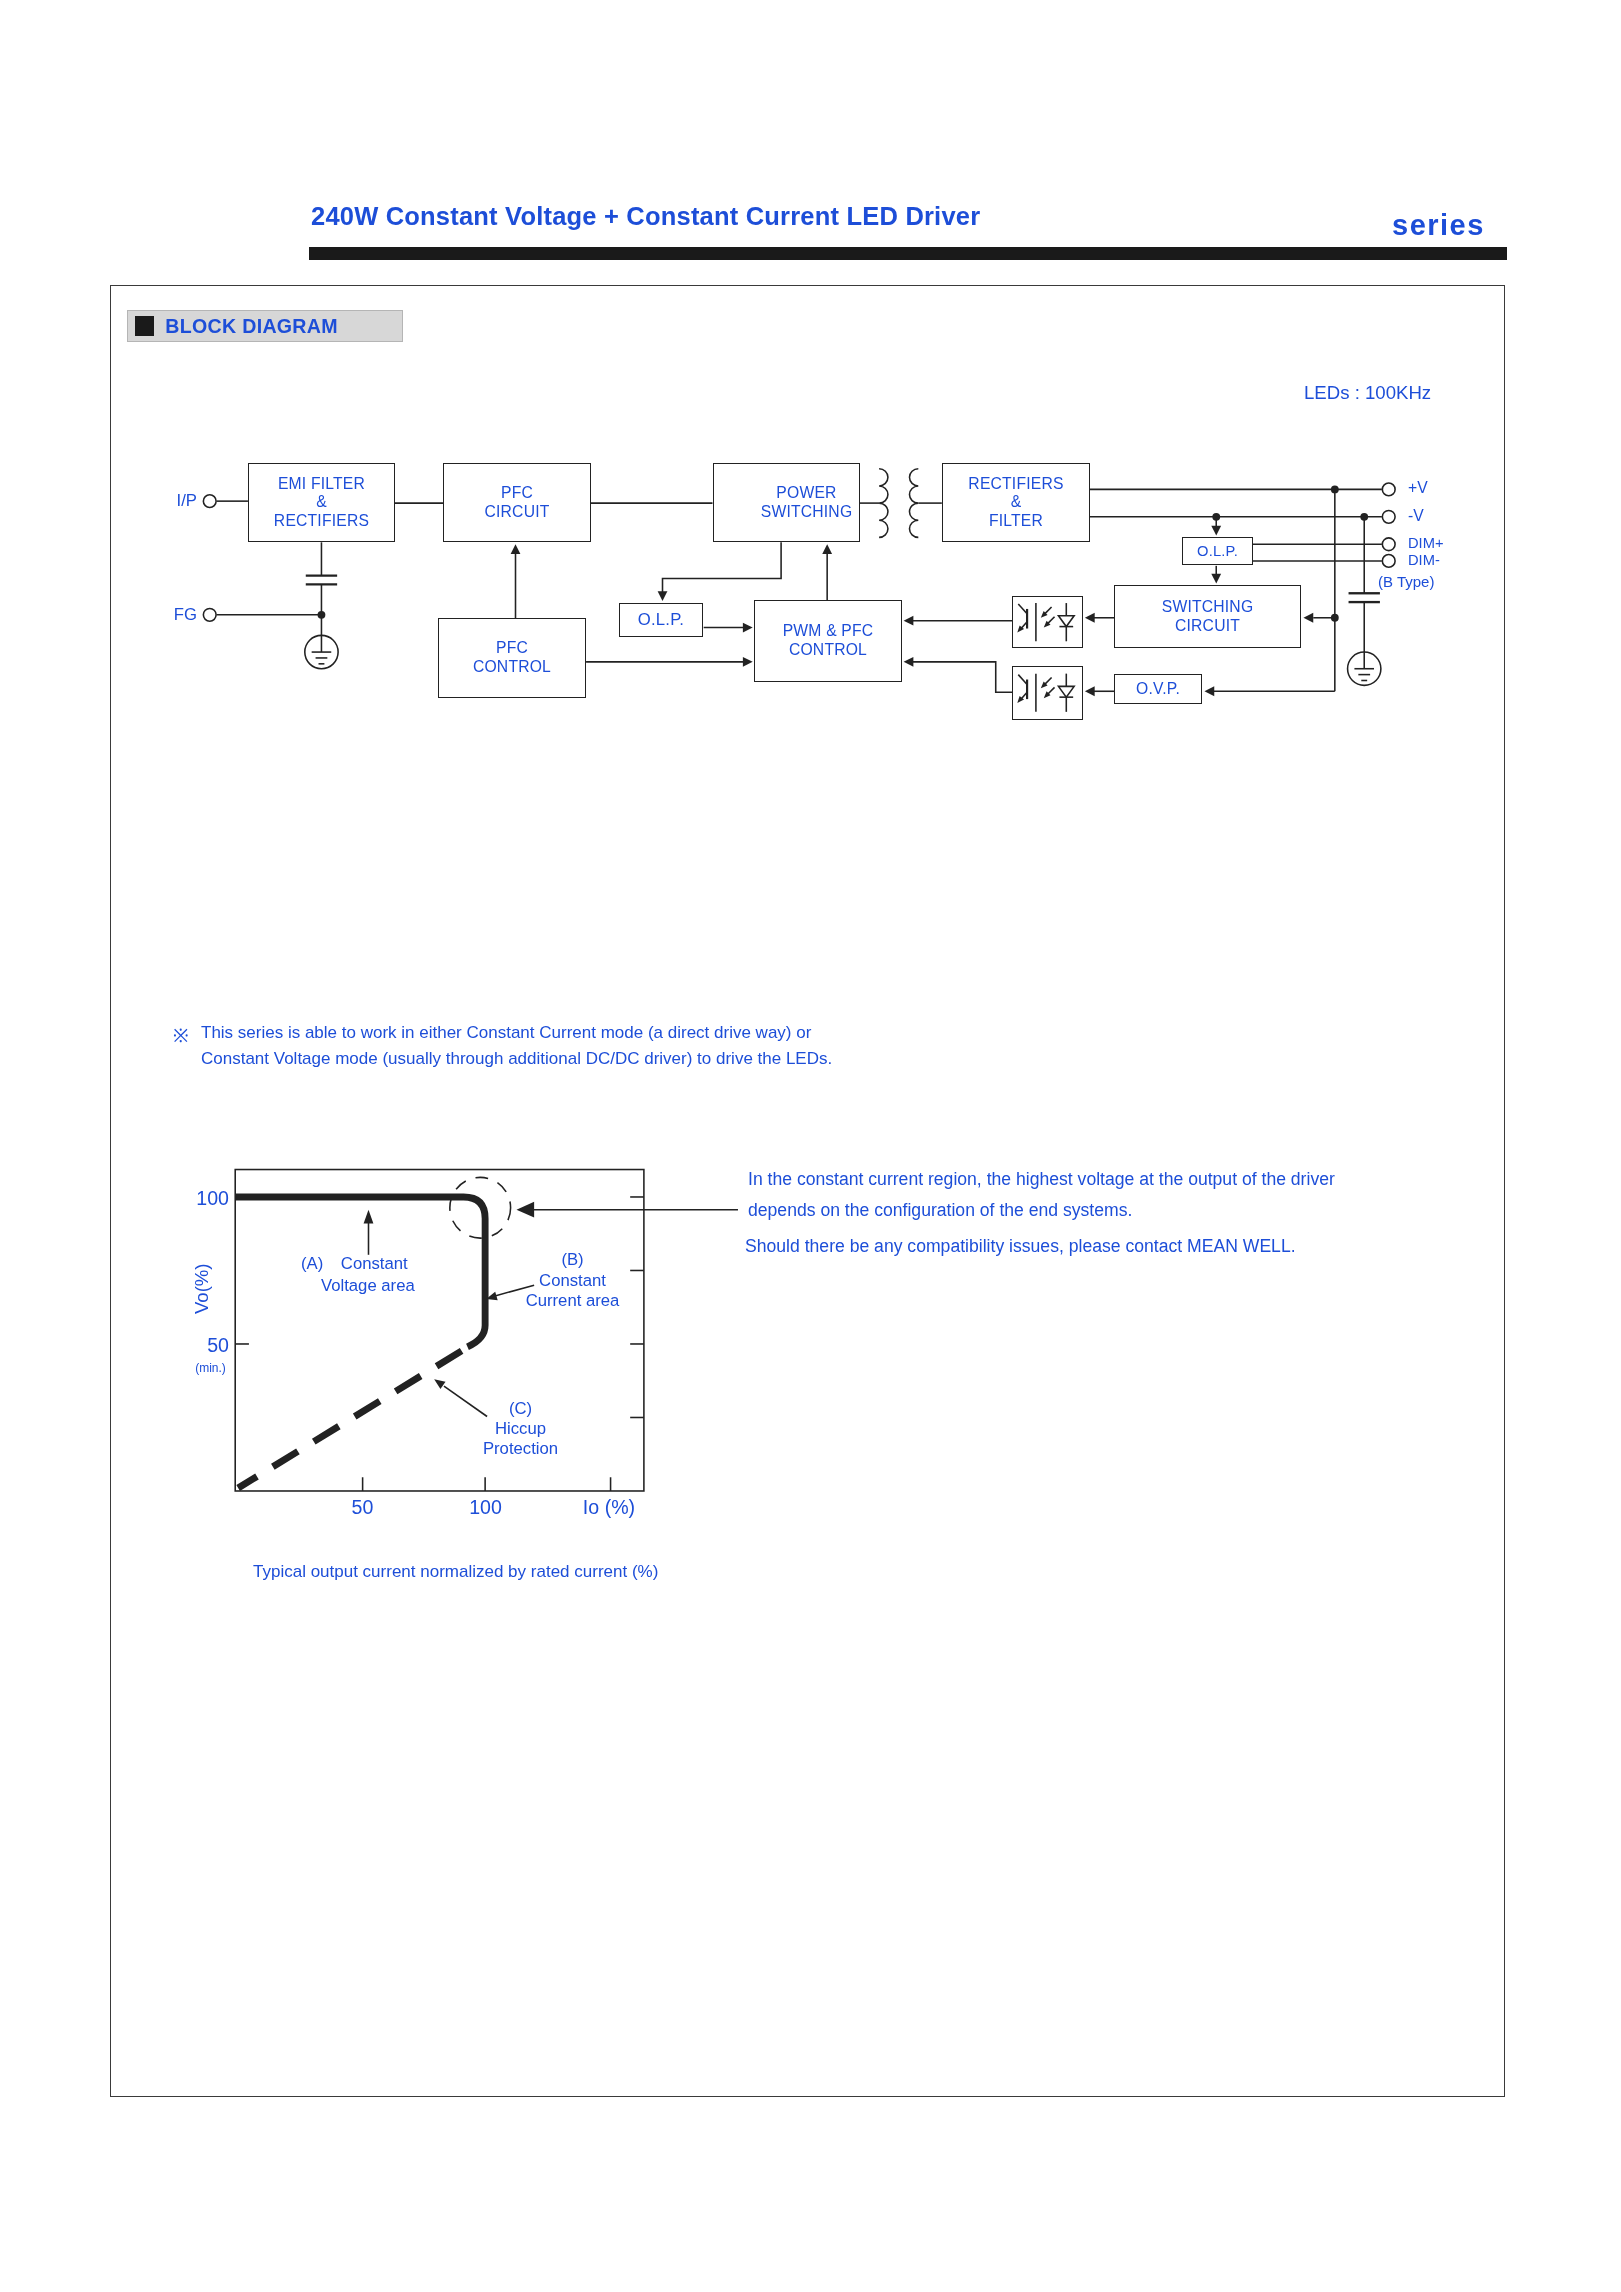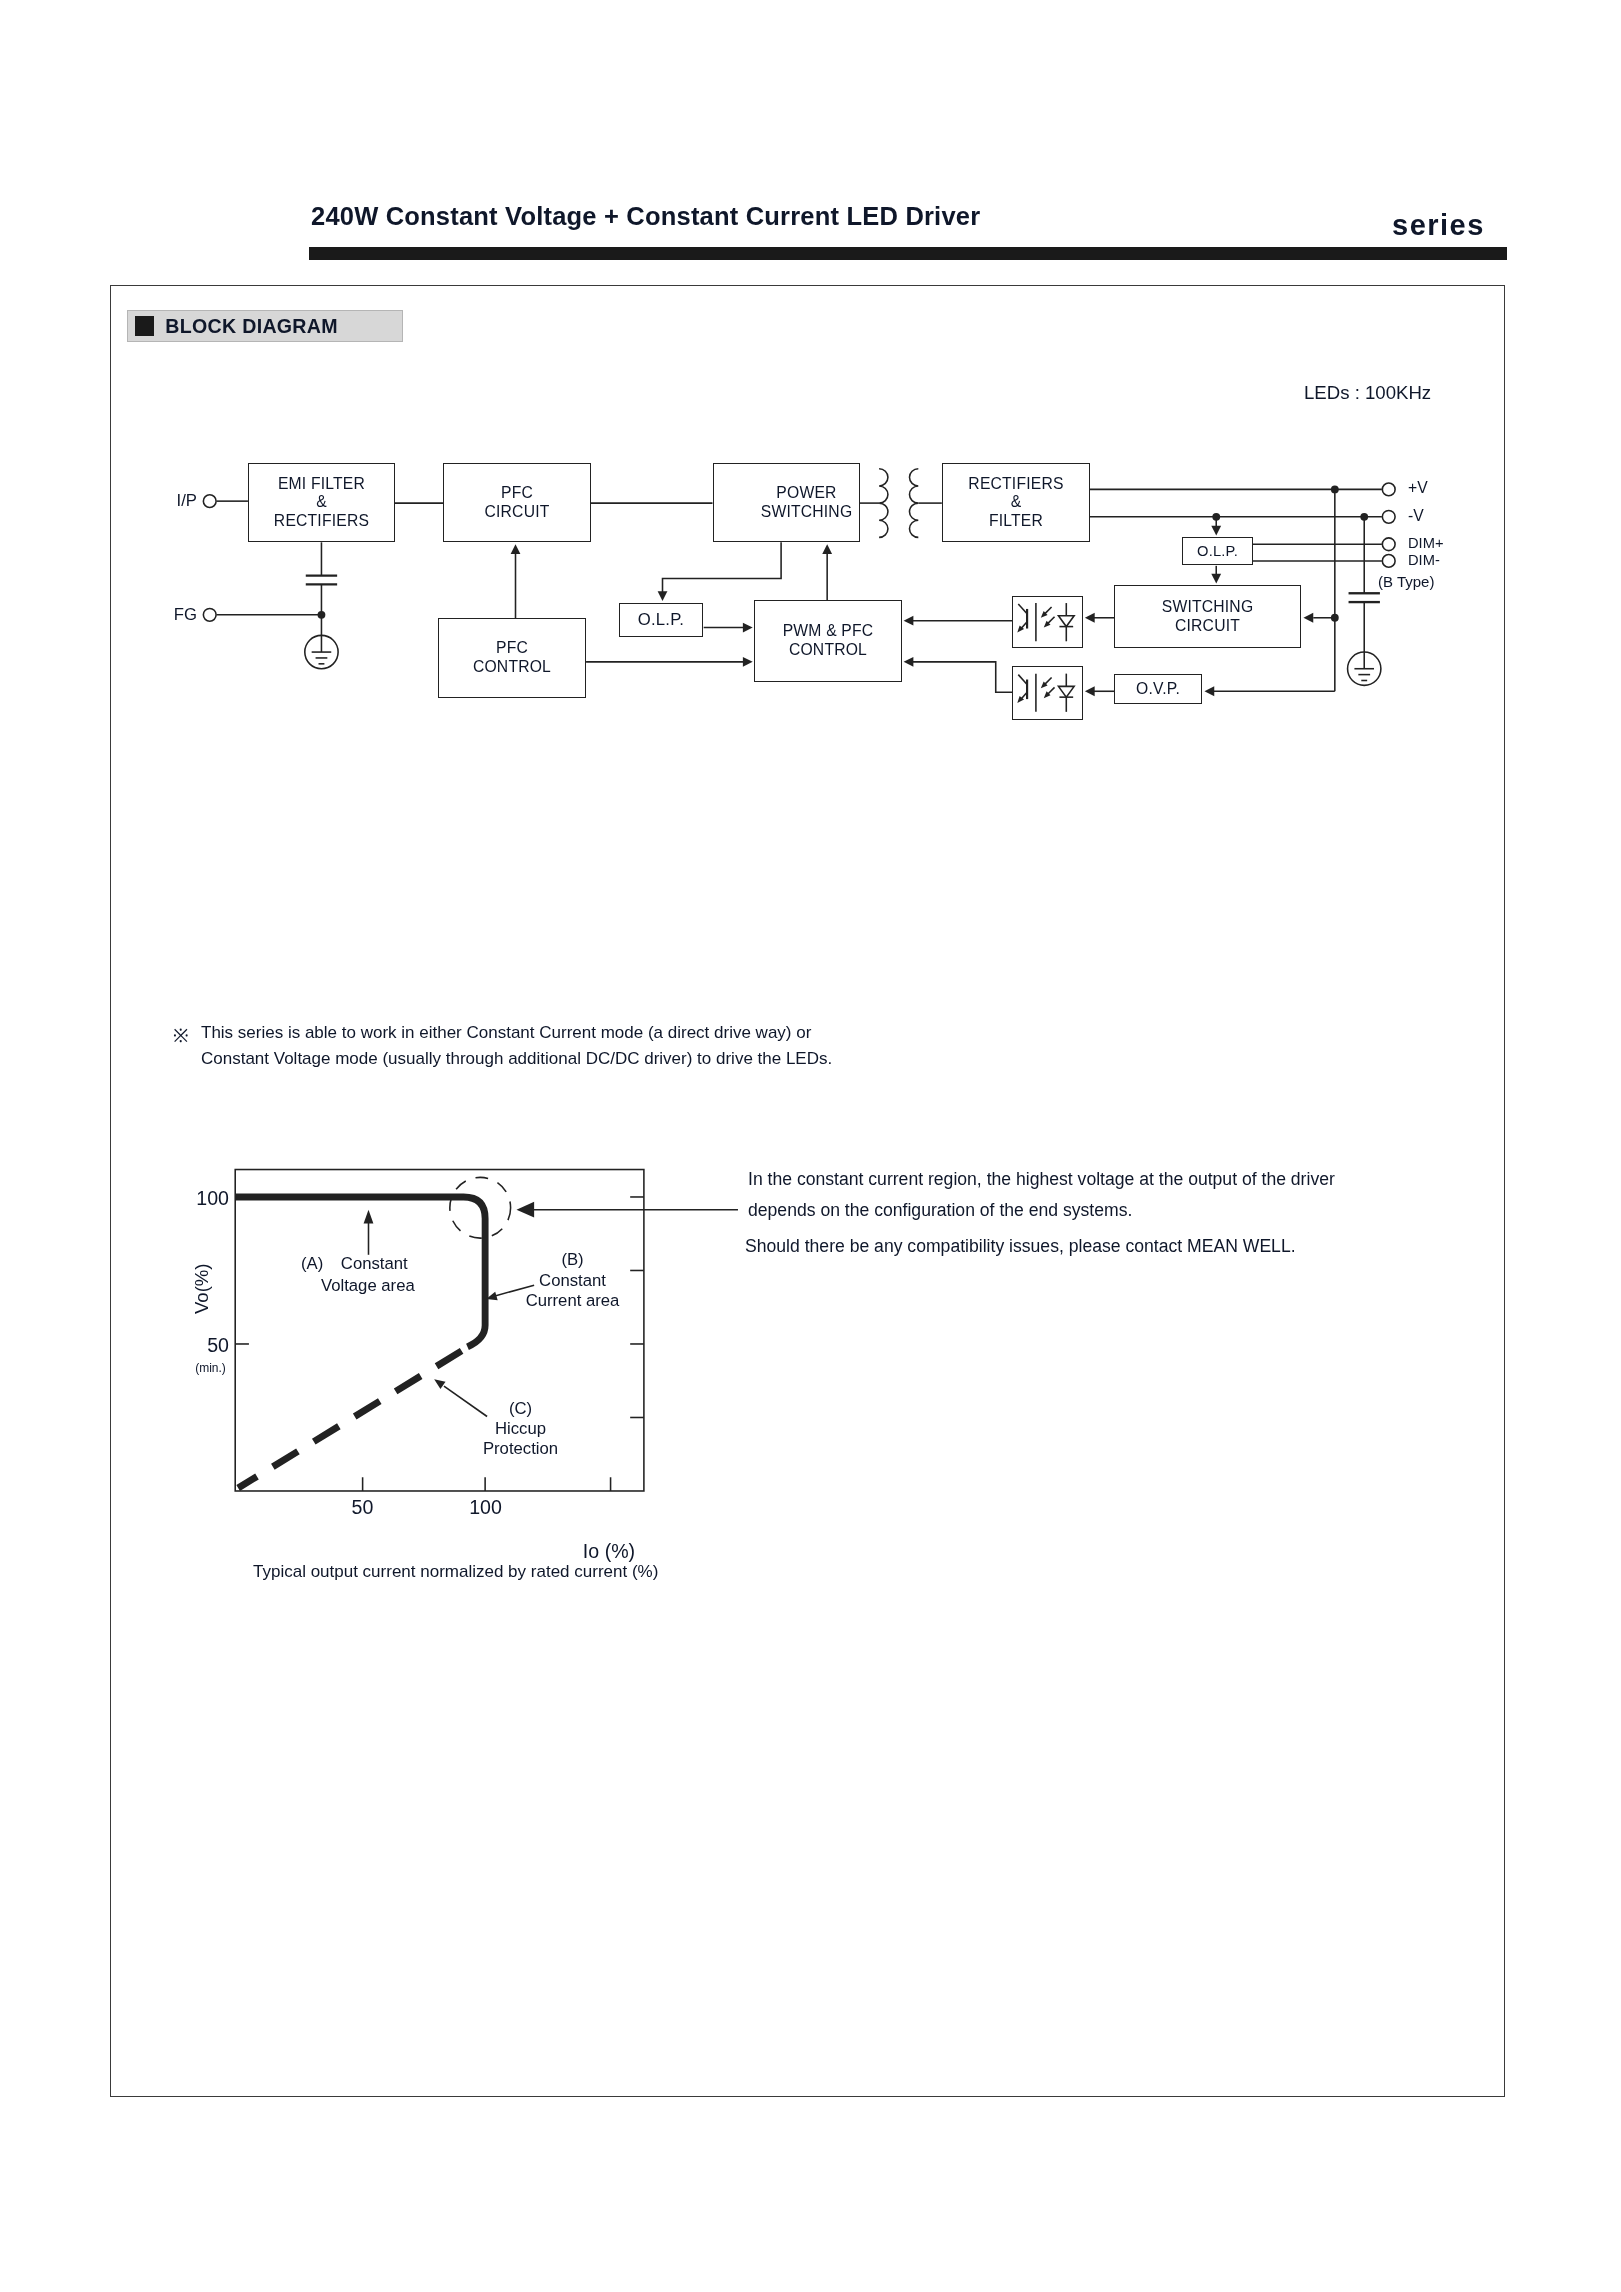--- a/index.html
+++ b/index.html
@@ -1,18 +1,18 @@
 <!DOCTYPE html>
 <html><head>
 <meta charset="utf-8">
 <style>
   * { margin:0; padding:0; box-sizing:border-box; }
   body { background:#fff; }
   .page { position:relative; width:1621px; height:2293px; background:#fff;
-          font-family:"Liberation Sans", sans-serif; color:#0f172a; overflow:hidden; }
+          font-family:"Liberation Sans", sans-serif; color:#1d4ed8; overflow:hidden; }
   .abs { position:absolute; }
   svg.lineart { position:absolute; left:0; top:0; pointer-events:none; }
   svg.lineart line, svg.lineart path, svg.lineart polyline, svg.lineart rect,
   svg.lineart circle, svg.lineart polygon.outline { stroke:#222; stroke-width:1.6; fill:none; }
   svg.lineart .arrow { fill:#222; stroke:none; }
   svg.lineart .dot { fill:#222; stroke:none; }
   svg.lineart .term { fill:#fff; stroke:#222; stroke-width:1.6; }
   svg.lineart .thick { stroke-width:7; }
   svg.lineart .plate { stroke-width:2.4; }
   svg.lineart .bar2 { stroke-width:2.2; }
@@ -253,21 +253,21 @@
   <div class="abs note" style="left:173px; top:1022px; font-size:18.6px;">※</div>
   <div class="abs note" style="left:201px; top:1023px;">This series is able to work in either Constant Current mode (a direct drive way) or</div>
   <div class="abs note" style="left:201px; top:1049px;">Constant Voltage mode (usually through additional DC/DC driver) to drive the LEDs.</div>
 
   <div class="abs chart-num rt" style="left:186px; top:1187px; width:43px;">100</div>
   <div class="abs chart-num rt" style="left:186px; top:1334px; width:43px;">50</div>
   <div class="abs ctr" style="left:176px; top:1361px; width:69px; font-size:12px;">(min.)</div>
   <div class="abs ctr rot" style="left:144px; top:1277px; width:118px; height:23.5px; font-size:18.6px;">Vo(%)</div>
   <div class="abs chart-num ctr" style="left:338px; top:1496px; width:49px;">50</div>
   <div class="abs chart-num ctr" style="left:461px; top:1496px; width:49px;">100</div>
-  <div class="abs chart-num ctr" style="left:570px; top:1496px; width:78px;margin-top:44px;">Io (%)</div>
+  <div class="abs chart-num ctr" style="left:570px; top:1496px; width:78px;">Io (%)</div>
 
   <div class="abs ann" style="left:301px; top:1254px; display:flex; gap:17.6px;">
     <span>(A)</span>
     <span>Constant</span>
   </div>
   <div class="abs ann" style="left:321px; top:1276px;">Voltage area</div>
 
   <div class="abs ann ctr" style="left:508px; top:1250px; width:129px; line-height:20.6px;">
     <div>(B)</div>
     <div>Constant</div>

